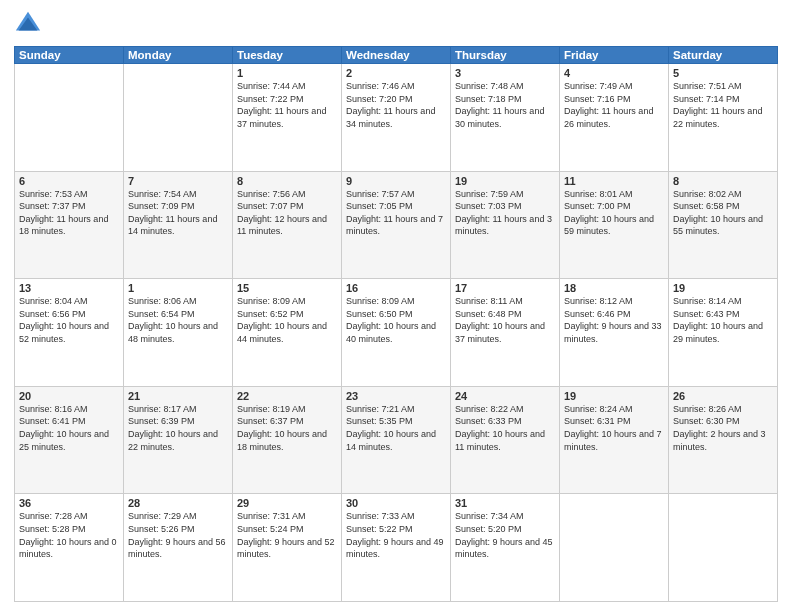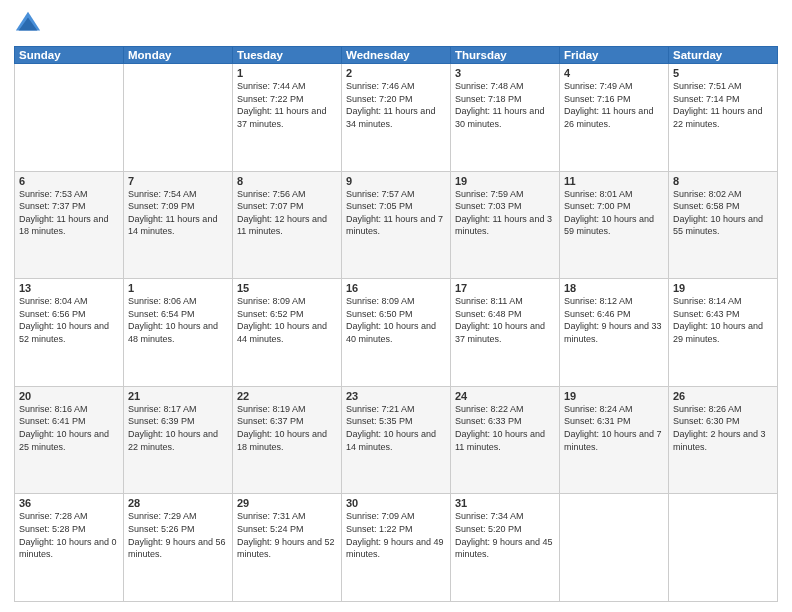--- a/index.html
+++ b/index.html
@@ -373,22 +373,22 @@
           <span class="day-number">29</span>
           <div class="day-info">
             <span>Sunrise: 7:31 AM</span><br>
             <span>Sunset: 5:24 PM</span><br>
             <span>Daylight: 9 hours and 52 minutes.</span>
           </div>
         </td>
           <td>
           <span class="day-number">30</span>
           <div class="day-info">
-            <span>Sunrise: 7:09 AM</span><br>
-            <span>Sunset: 1:22 PM</span><br>
+            <span>Sunrise: 7:33 AM</span><br>
+            <span>Sunset: 5:22 PM</span><br>
             <span>Daylight: 9 hours and 49 minutes.</span>
           </div>
         </td>
           <td>
           <span class="day-number">31</span>
           <div class="day-info">
             <span>Sunrise: 7:34 AM</span><br>
             <span>Sunset: 5:20 PM</span><br>
             <span>Daylight: 9 hours and 45 minutes.</span>
           </div>

